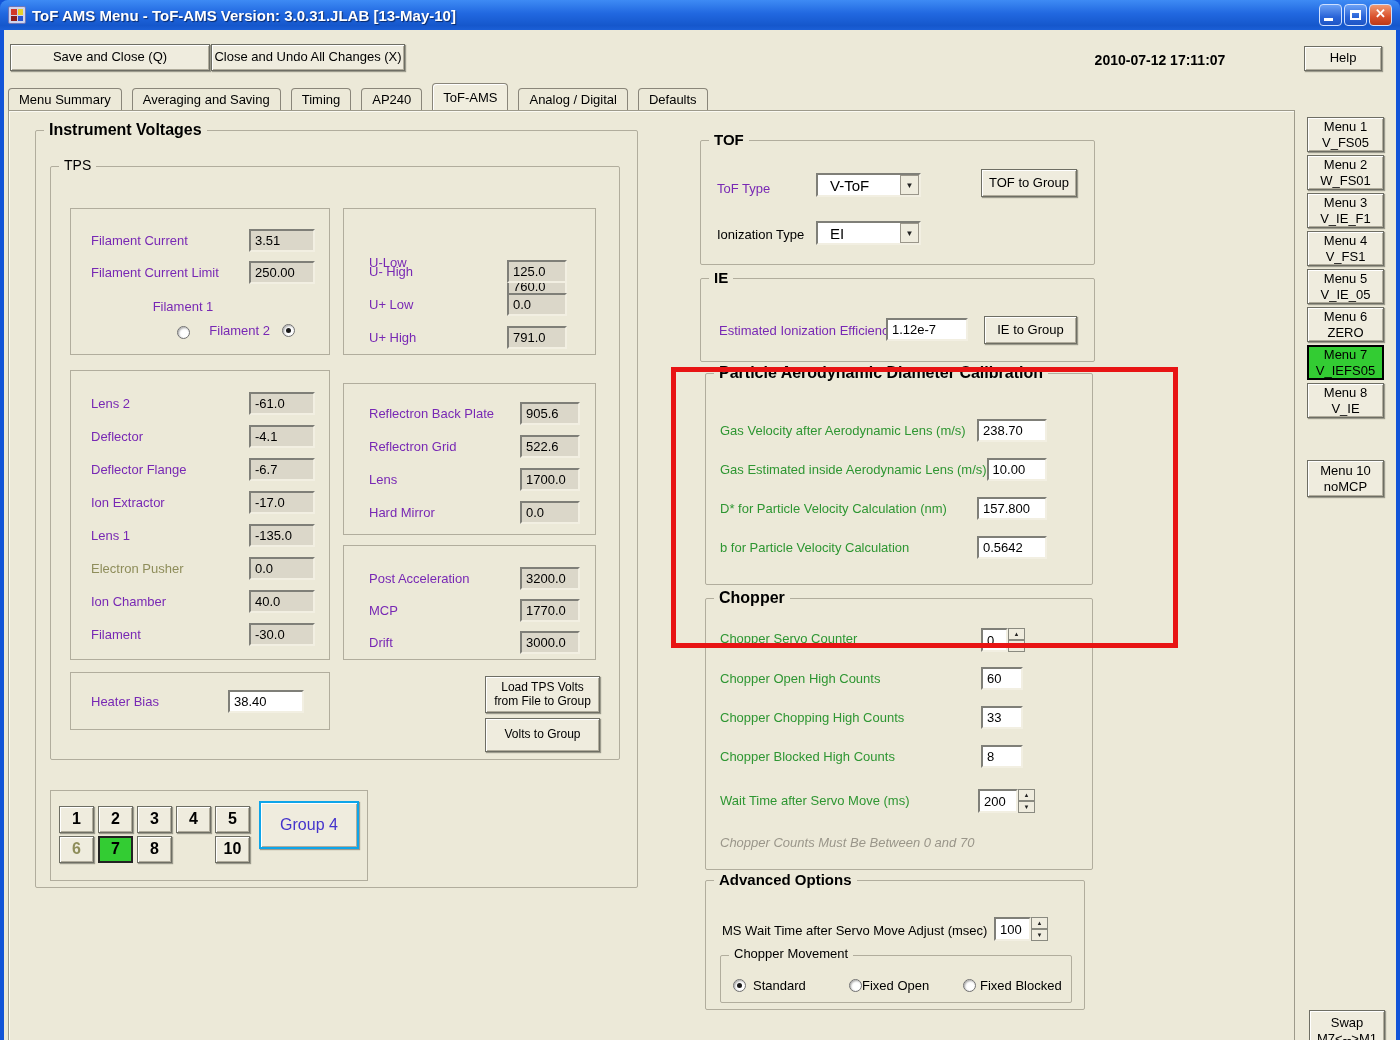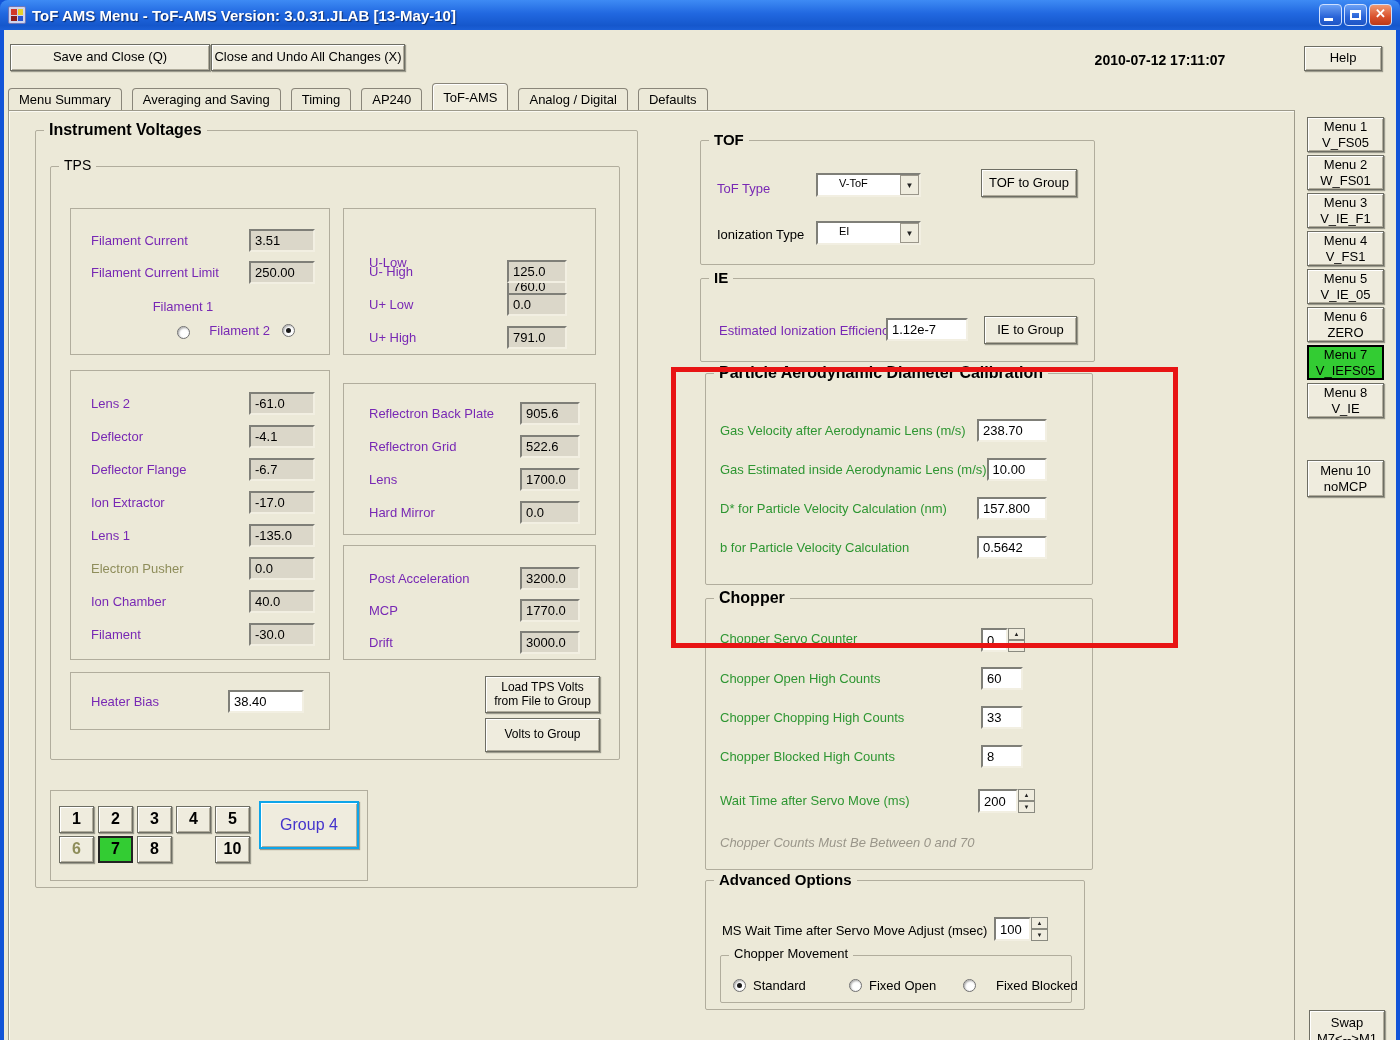--- a/index.html
+++ b/index.html
@@ -38,21 +38,21 @@
   .panelbox { position:absolute; border:1px solid #B1AD9D; }
   .purple { color:#7828B4; }
   .green { color:#2E9632; }
   .olive { color:#8E8D5A; }
   .frow { position:absolute; left:0; width:100%; display:flex; align-items:center; }
   .frow .lbl { font-size:13px; white-space:nowrap; }
   .radio { width:13px; height:13px; border-radius:50%; background:#fff; border:1px solid #707070;
     box-shadow:inset 1px 1px 2px rgba(0,0,0,.35); position:relative; display:inline-block; }
   .radio.checked::after { content:""; position:absolute; left:3px; top:3px; width:5px; height:5px; border-radius:50%; background:#1a1a1a; }
   .combo { position:absolute; display:flex; background:#fff; border:2px solid; border-color:#7f7f78 #f2efe2 #f2efe2 #7f7f78; height:24px; }
-  .combo .val { flex:1; font-size:11px; padding:2px 21px; }
+  .combo .val { flex:1; font-size:15px; padding:2px 12px; }
   .combo .dd { width:19px; background:#EFECDE; border:1px solid #9a968a; display:flex; align-items:center; justify-content:center; font-size:8px; color:#222; }
   .spin { position:absolute; display:flex; height:24px; }
   .spin .sfield { background:#fff; border:2px solid; border-color:#7f7f78 #f2efe2 #f2efe2 #7f7f78; font-size:13px; padding:2px 4px; display:flex; align-items:center; }
   .spin .sbtns { width:17px; display:flex; flex-direction:column; }
   .spin .sb { flex:1; background:#EFECDE; border:1px solid #8a8a80; font-size:6px; display:flex; align-items:center; justify-content:center; color:#222; }
 
   
   .date-text { position:absolute; left:1060px; top:52px; width:200px; text-align:center; font-weight:bold; font-size:14px; }
 
   
@@ -396,25 +396,25 @@
           <span class="sb">▲</span>
           <span class="sb">▼</span>
         </span>
     </div>
     <div class="groupbox" style="left:14px; top:74px; width:352px; height:48px;">
       <span class="legend plain" style="font-size:13px;">Chopper Movement</span>
       <div class="frow" style="top:22px; padding:0 0 0 12px; gap:7px;">
         <span class="radio checked"></span>
         <span class="lbl">Standard</span>
       </div>
-      <div class="frow" style="top:22px; left:128px; width:auto; gap:7px;">
+      <div class="frow" style="top:22px; left:128px; width:auto; ">
         <span class="radio"></span>
         <span class="lbl">Fixed Open</span>
       </div>
-      <div class="frow" style="top:22px; left:242px; width:auto; gap:20px;">
+      <div class="frow" style="top:22px; left:242px; width:auto; gap:4px;">
         <span class="radio"></span>
         <span class="lbl">Fixed Blocked</span>
       </div>
     </div>
   </div>
 
   <div class="btn menu-btn" style="left:1307px; top:117px; width:77px; height:35px;">
     <span>Menu 1</span>
       <span>V_FS05</span>
     </div>

